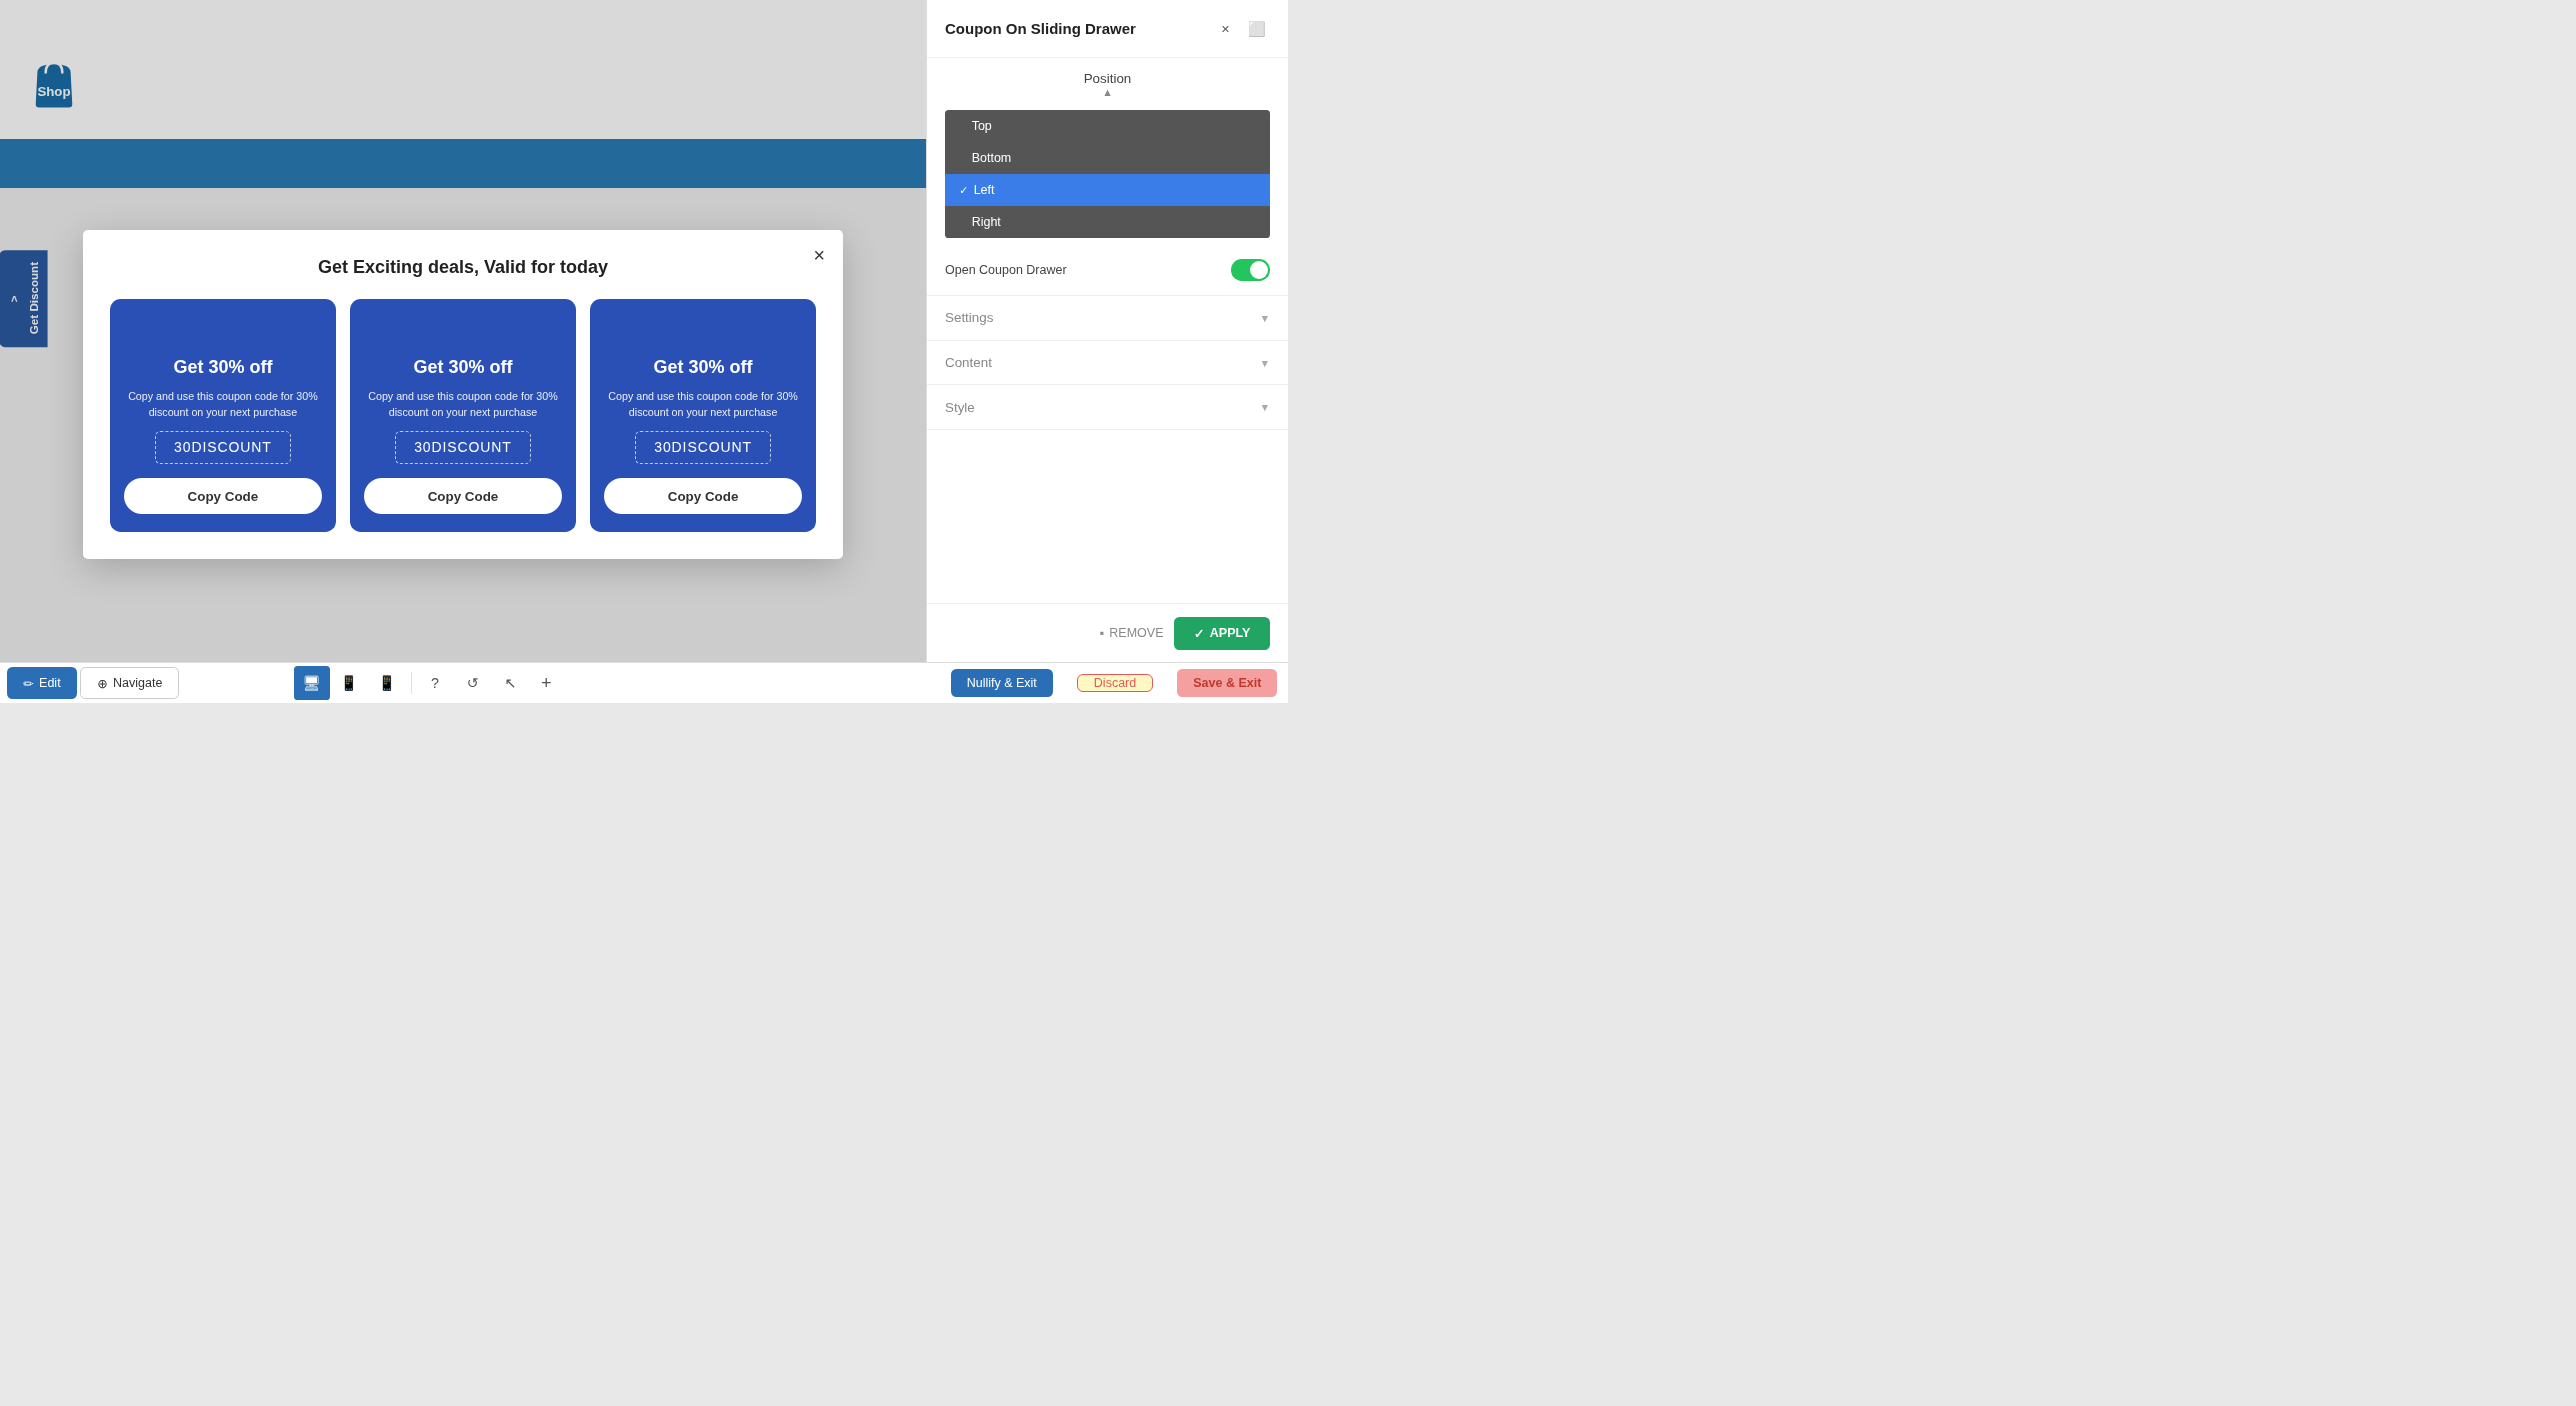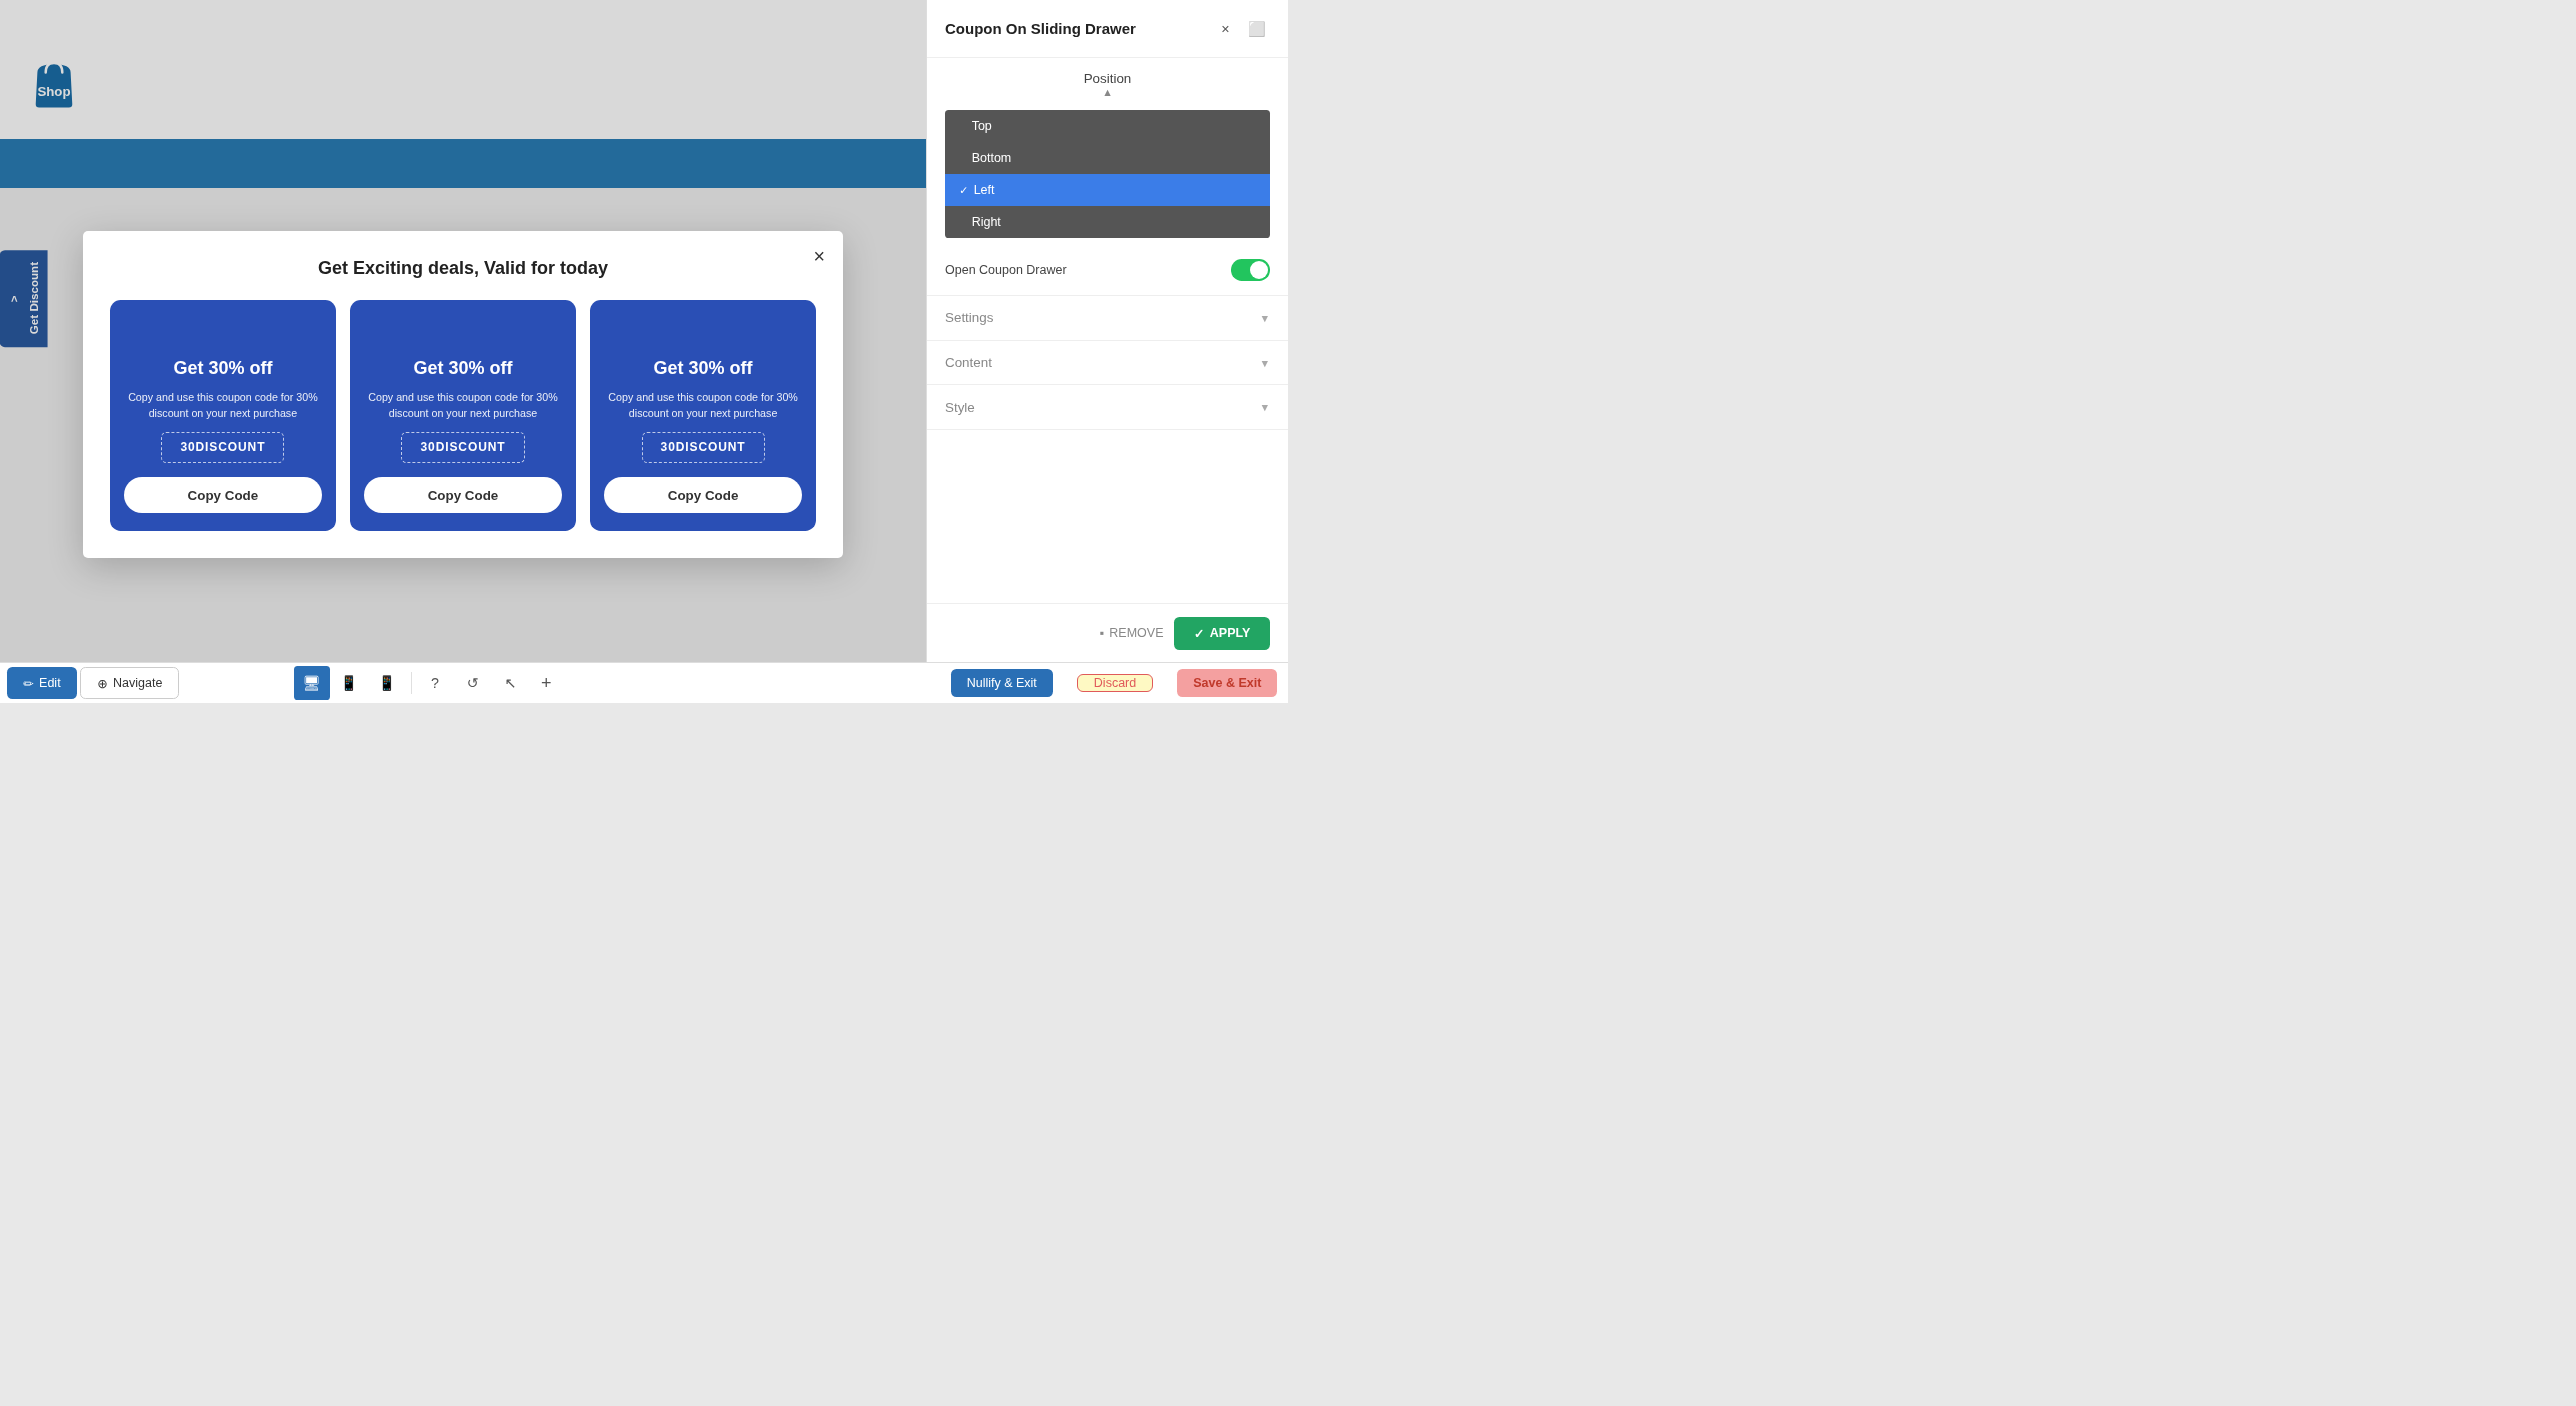--- a/index.html
+++ b/index.html
@@ -127,22 +127,22 @@
       font-size: 10.7px;
       text-align: center;
       line-height: 1.5;
       opacity: 0.9;
     }
     .coupon-code-box {
       border: 1.8px dashed rgba(255,255,255,0.7);
       border-radius: 5.4px;
       padding: 7.2px 18px;
       color: white;
-      font-size: 12px;
-      font-weight: 700;
+      font-size: 14px;
+      font-weight: 400;
       letter-spacing: 0.9px;
     }
     .copy-btn {
       background: white;
       border: none;
       border-radius: 27px;
       padding: 10.7px 0;
       width: 100%;
       font-size: 13.4px;
       font-weight: 600;

